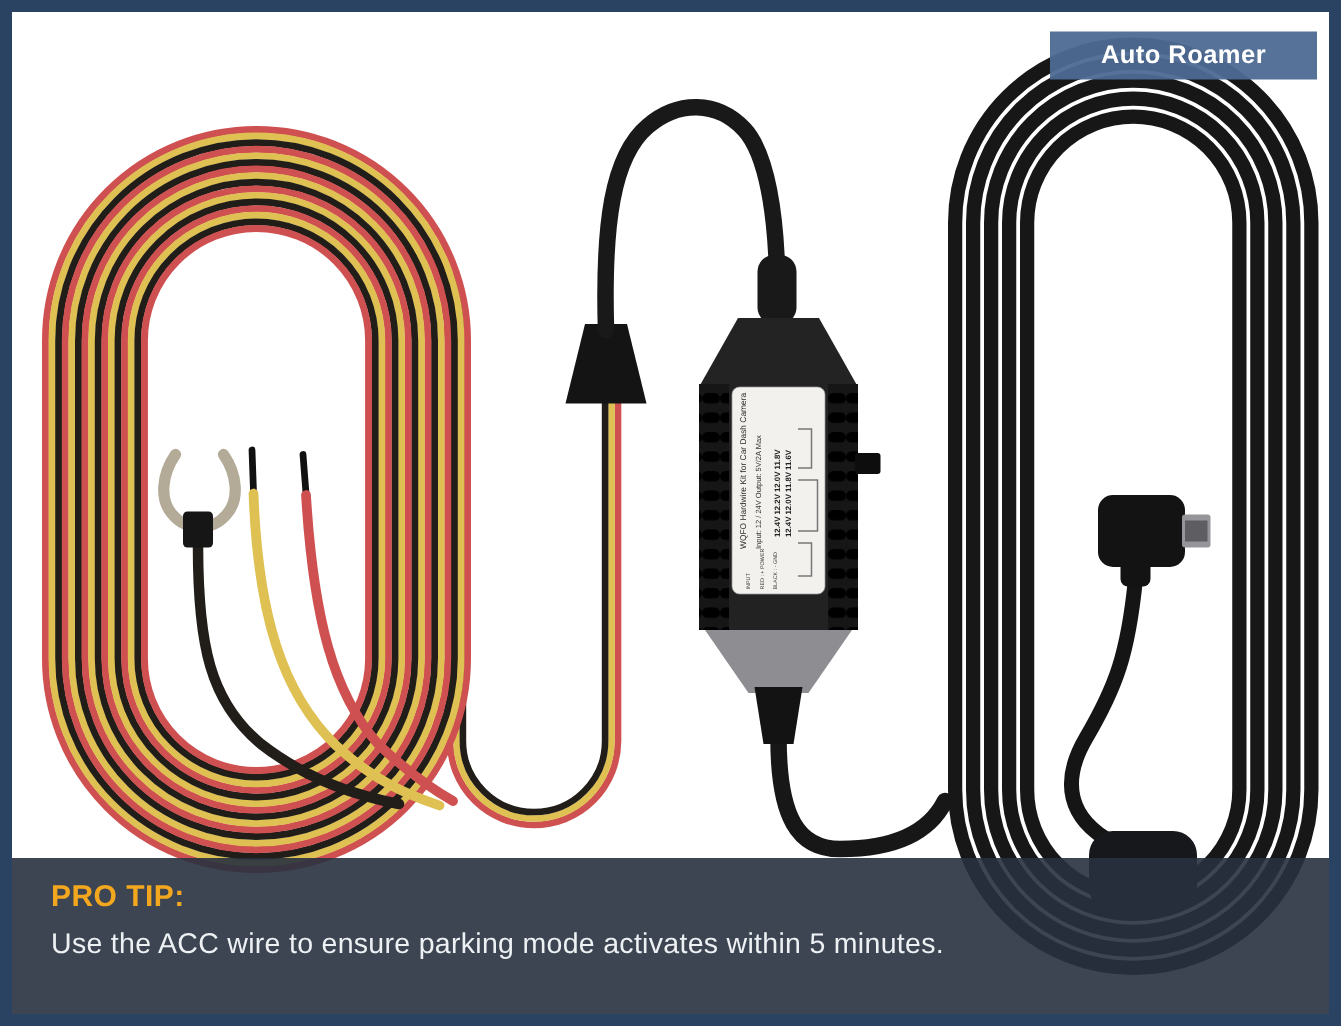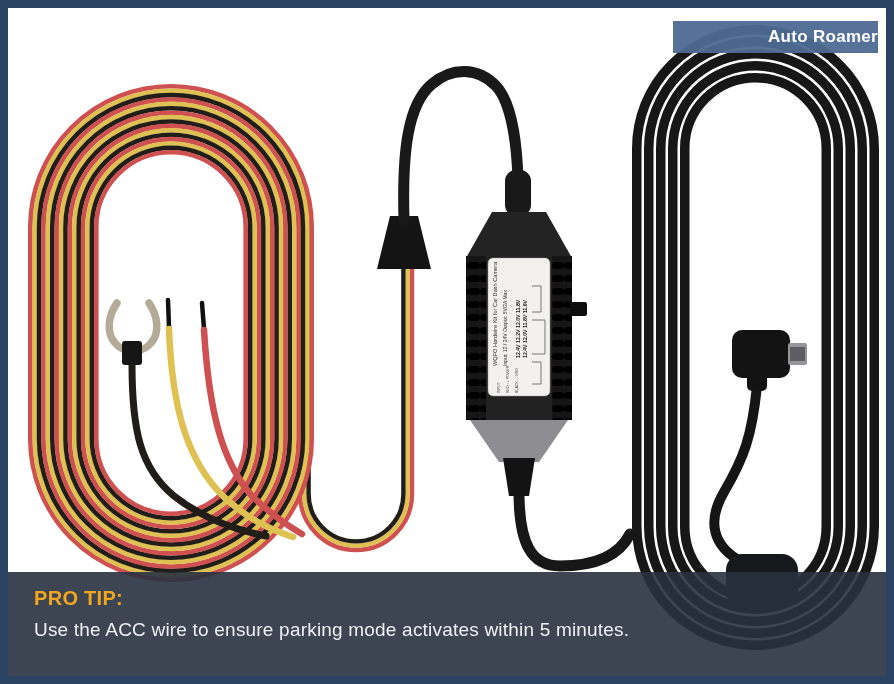--- a/index.html
+++ b/index.html
@@ -12,21 +12,21 @@
     overflow:hidden;
     font-family:"Liberation Sans",sans-serif;
   }
   svg.art{position:absolute;left:0;top:0;width:878px;height:668px;display:block;
     font-family:"Liberation Sans",sans-serif;}
   .badge{
     position:absolute;top:13px;right:8px;
     width:178px;height:32px;line-height:32px;
     background:rgba(77,106,146,0.95);
     color:#ffffff;font-weight:bold;font-size:17px;
-    text-align:right;letter-spacing:0.3px;padding-left:27px;
+    text-align:center;letter-spacing:0.3px;
   }
   .tipbar{
     position:absolute;left:0;right:0;bottom:0;height:104px;
     background:rgba(40,49,63,0.90);
     box-sizing:border-box;
     padding:15px 14px 0 26px;
   }
   .tip-heading{color:#f2a71f;font-size:20px;font-weight:bold;letter-spacing:0.3px;}
   .tip-body{color:#eef1f4;font-size:19px;margin-top:9px;letter-spacing:0.2px;}
 </style>

